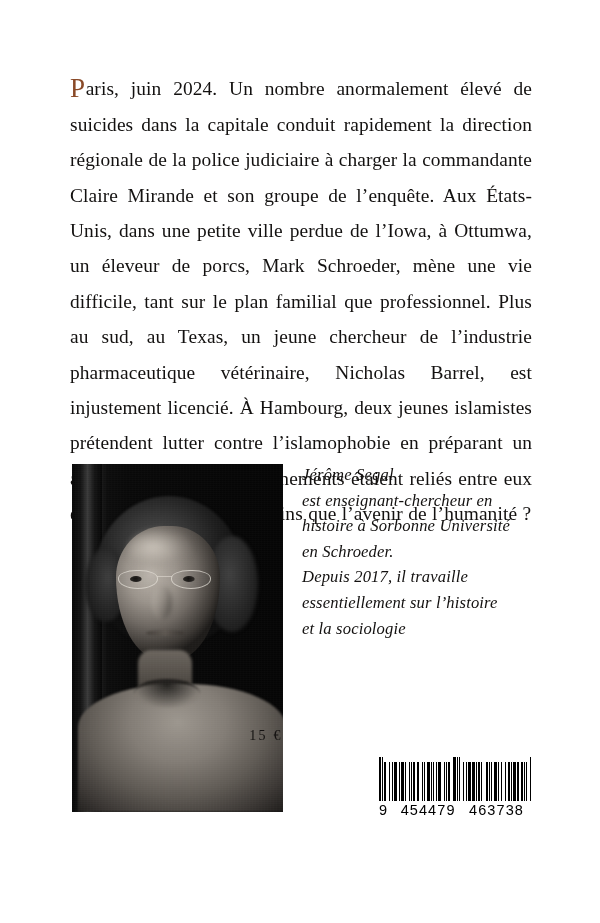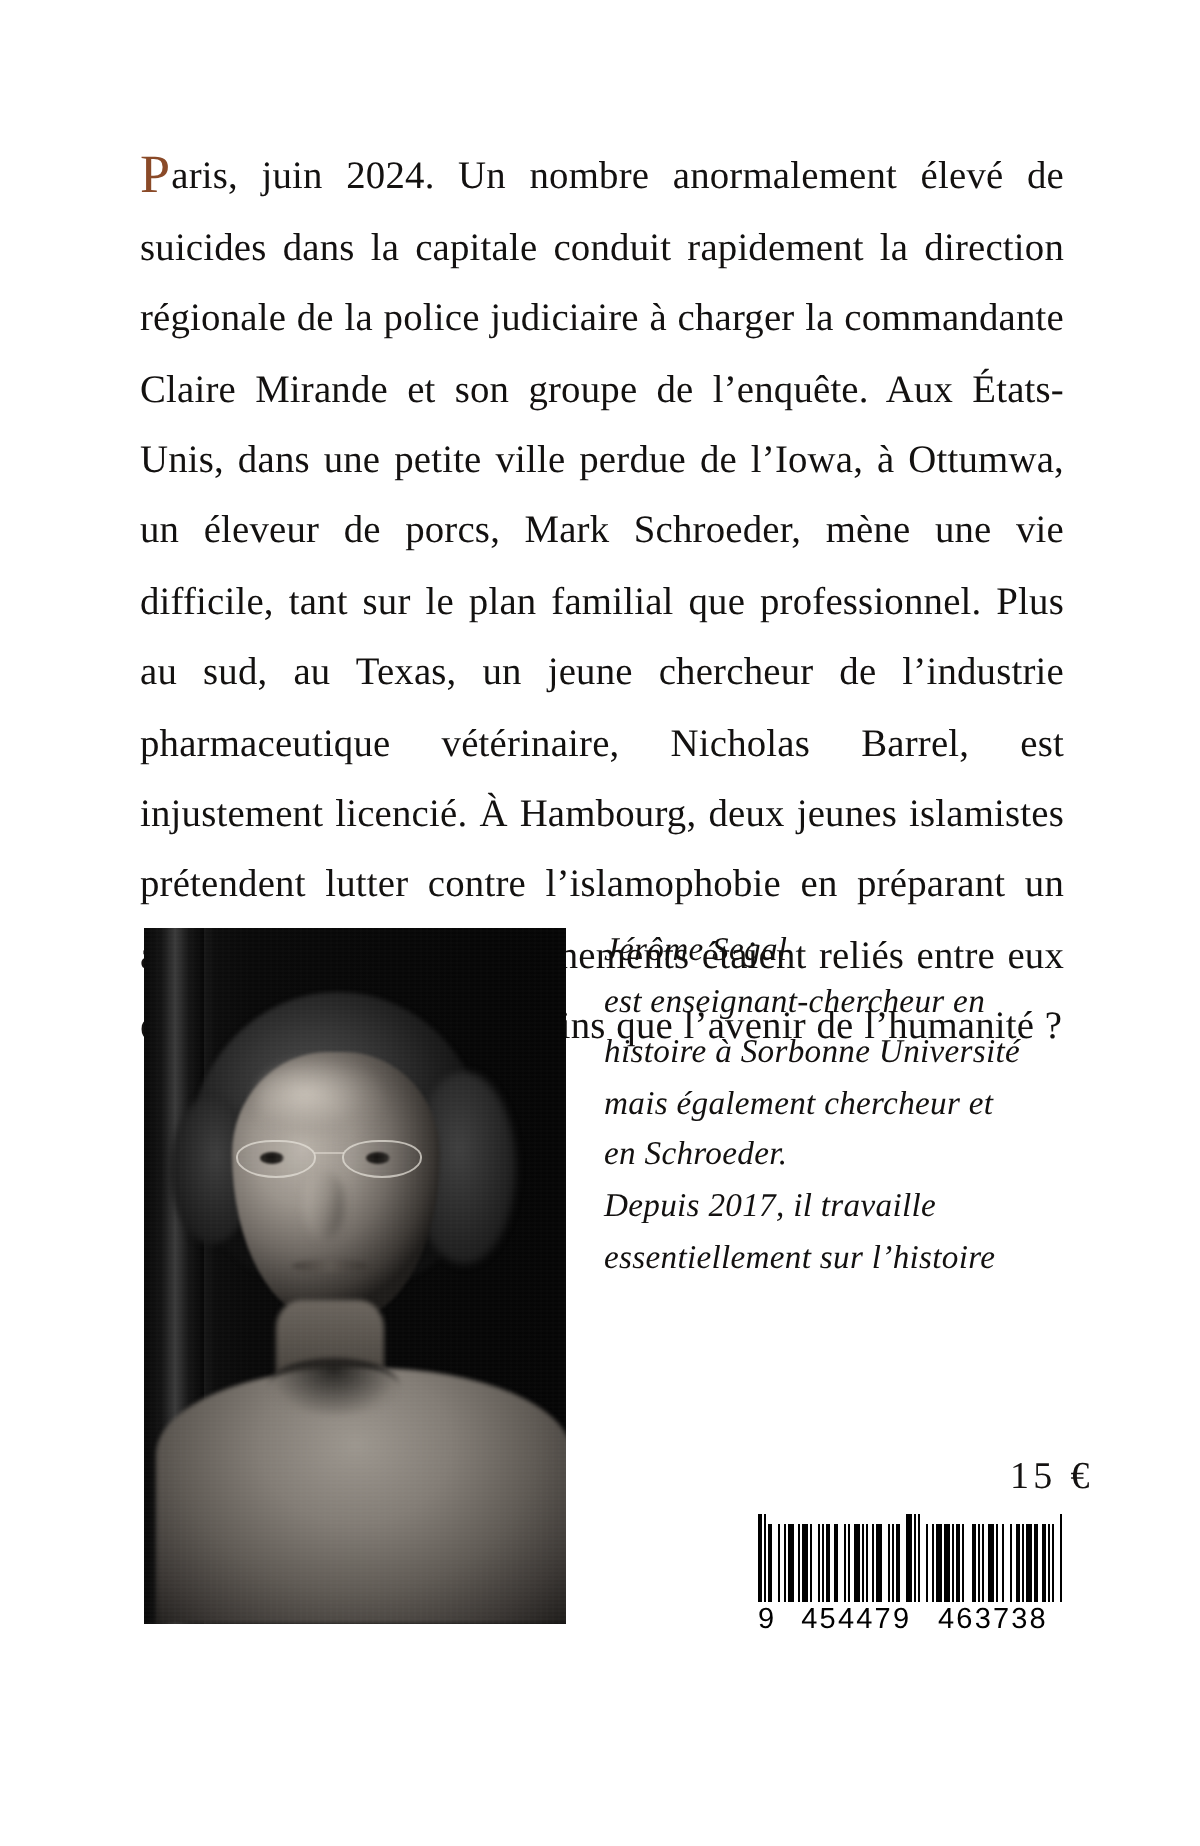--- a/index.html
+++ b/index.html
@@ -268,26 +268,25 @@
     letter-spacing: 0.15px;
   }
   #bio .line { display: block; white-space: nowrap; }
 
   
   #price {
     position: absolute;
     left: 0;
     top: 728px;
     width: 532px;
-    text-align: right;
-    font-size: 19px;
+    text-align: center;
+    font-size: 14px;
     color: #141211;
     letter-spacing: 2.2px;
     font-variant-numeric: oldstyle-nums;
-    margin-left: 15px;
   }
 
   
   #barcode-block {
     position: absolute;
     left: 379px;
     top: 757px;
     width: 153px;
   }
   #barcode-bars {
@@ -337,24 +336,24 @@
       <div id="torso"></div>
       <div id="collar"></div>
       <div id="grain"></div>
     </div>
   </div>
 
   <div id="bio">
       <span class="line">Jérôme Segal</span>
       <span class="line">est enseignant-chercheur en</span>
       <span class="line">histoire à Sorbonne Université</span>
-      <span class="line">mais également chercheur et</span>
       <span class="line">en Schroeder.</span>
       <span class="line">Depuis 2017, il travaille</span>
       <span class="line">essentiellement sur l’histoire</span>
+      <span class="line">et la sociologie</span>
     </div>
 
   <div id="price">15 €</div>
 
   <div id="barcode-block">
     <div id="barcode-bars">
         <span class="bar" style="width: 2.36px; height: 100%; background: rgb(0, 0, 0);"></span>
         <span class="bar" style="width: 1.18px; height: 100%; background: transparent;"></span>
         <span class="bar" style="width: 1.18px; height: 100%; background: rgb(0, 0, 0);"></span>
         <span class="bar" style="width: 1.18px; height: 88%; background: transparent;"></span>

